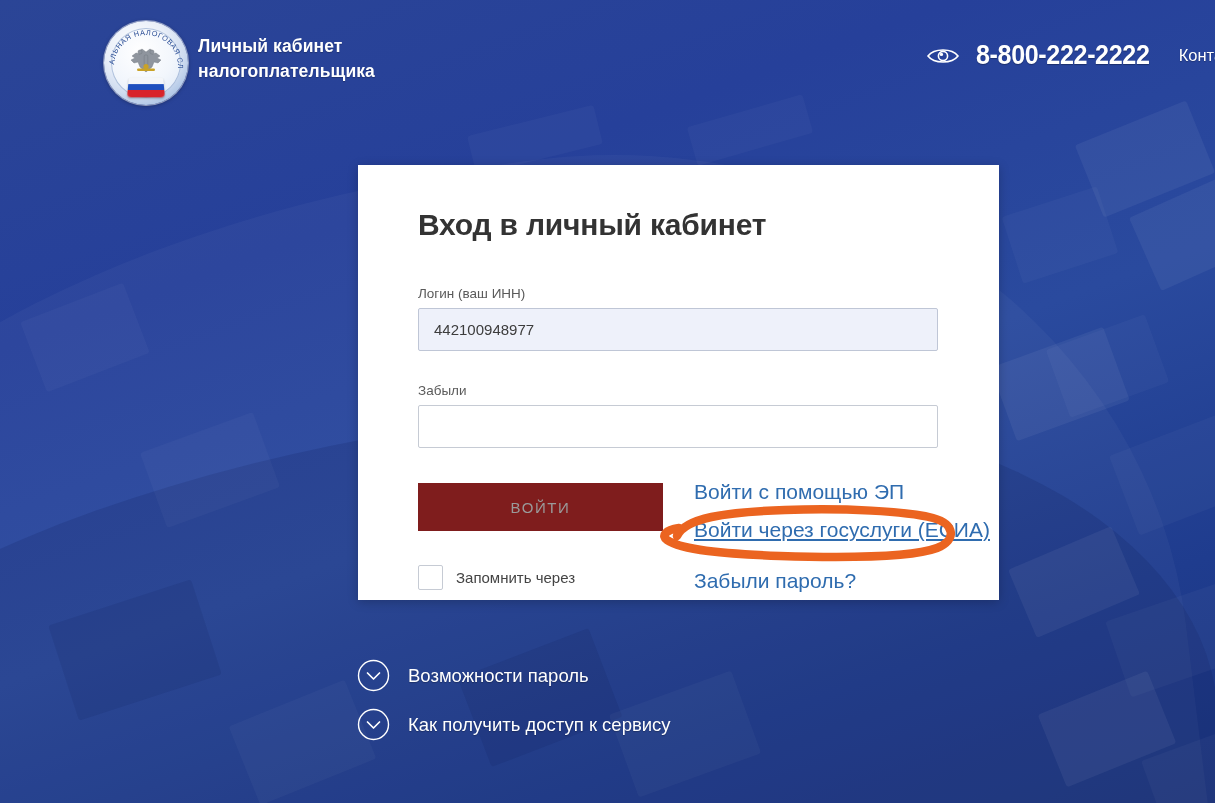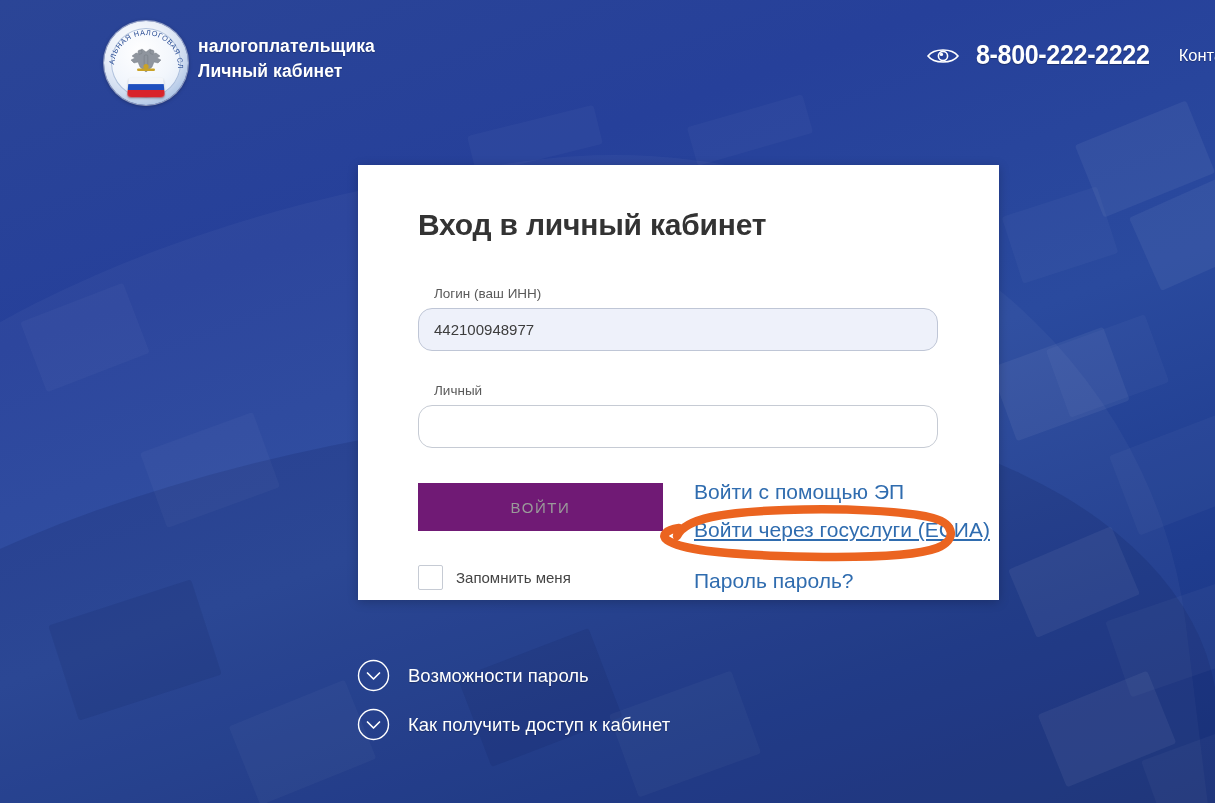--- a/index.html
+++ b/index.html
@@ -137,53 +137,53 @@
   .card-title {
     position: absolute; left: 60px; top: 43px;
     font-size: 30px;
     font-weight: 700;
     color: #333333;
     letter-spacing: -0.2px;
     font-family: "Liberation Sans Narrow", "Liberation Sans", sans-serif;
   }
   .field-label {
     position: absolute;
-    left: 76px;
+    left: 60px;
     font-size: 13.5px;
     color: #5a5a5a;
     text-align: center;
   }
   .lbl-login { top: 121px; }
   .lbl-pass  { top: 218px; }
 
   .text-input {
     position: absolute;
     left: 60px;
     width: 520px; height: 43px;
     border: 1px solid #c6cbd4;
-    border-radius: 14px;
+    border-radius: 2px;
     font-size: 15px;
     color: #3c3c3c;
     padding: 0 15px;
     font-family: "Liberation Sans", sans-serif;
     outline: none;
     background: #ffffff;
   }
   .input-login {
     top: 143px;
     background: #eef1fa;
     border-color: #bfc6d6;
   }
   .input-pass { top: 240px; }
 
   .btn-login {
     position: absolute;
     left: 60px; top: 318px;
     width: 245px; height: 48px;
-    background: #701a75;
+    background: #7f1d1d;
     border: none;
     color: #9a9a9a;
     font-size: 15px;
     font-weight: 400;
     letter-spacing: 1.6px;
     cursor: default;
     font-family: "Liberation Sans", sans-serif;
   }
   .link-col {
     position: absolute;
@@ -336,22 +336,22 @@
         </div>
         <div class="flag">
           <i class="w"></i>
             <i class="b"></i>
             <i class="r"></i>
         </div>
       </div>
     </div>
 
     <div class="brand">
+      <span>Личный кабинет</span>
       <span>налогоплательщика</span>
-      <span>Личный кабинет</span>
     </div>
 
     <div class="header-right">
       <span title="Версия для слабовидящих">
         <svg class="eye-icon" viewBox="0 0 34 24" fill="none" aria-hidden="true">
           <path d="M2 12 C 8 4, 26 4, 32 12 C 26 20, 8 20, 2 12 Z" stroke="#ffffff" stroke-width="1.6" fill="none"></path>
           <circle cx="17" cy="12" r="4.6" stroke="#ffffff" stroke-width="1.6" fill="none"></circle>
           <circle cx="15.4" cy="10.4" r="1.7" fill="#ffffff"></circle>
         </svg>
       </span>
@@ -359,36 +359,36 @@
       <span class="contact-label">Контакт-ц</span>
     </div>
   </div>
 
   <div class="card">
     <div class="card-title">Вход в личный кабинет</div>
 
     <div class="field-label lbl-login">Логин (ваш ИНН)</div>
     <input class="text-input input-login" type="text" value="442100948977" style="">
 
-    <div class="field-label lbl-pass">Личный</div>
+    <div class="field-label lbl-pass">Забыли</div>
     <input class="text-input input-pass" type="password" value="" style="">
 
     <button class="btn-login">ВОЙТИ</button>
 
     <div class="link-col">
       <a class="link">Войти с помощью ЭП</a>
       <a class="link u">Войти через госуслуги (ЕСИА)</a>
     </div>
 
     <div class="remember-row">
       <span class="checkbox"></span>
-      <span class="remember-label">Запомнить меня</span>
+      <span class="remember-label">Запомнить через</span>
     </div>
 
-    <a class="link forgot">Пароль пароль?</a>
+    <a class="link forgot">Забыли пароль?</a>
   </div>
 
   <div class="annot">
     <svg viewBox="0 0 320 85" fill="none" aria-hidden="true">
       <path d="M 22 58 C 30 40, 70 34, 130 32 C 190 30, 250 33, 278 40
                C 300 46, 302 62, 282 70 C 258 79, 190 80, 125 78
                C 70 76, 26 72, 12 62 C 6 58, 10 52, 24 50" stroke="#EB6420" stroke-width="8.5" stroke-linecap="round" stroke-linejoin="round" fill="none"></path>
     </svg>
   </div>
 
@@ -402,18 +402,18 @@
     <span class="acc-label">Возможности пароль</span>
   </div>
 
   <div class="accordion acc-2">
     <span>
       <svg class="acc-icon" viewBox="0 0 33 33" fill="none" aria-hidden="true">
         <circle cx="16.5" cy="16.5" r="15" stroke="#ffffff" stroke-width="1.4"></circle>
         <path d="M10.5 14 L16.5 20 L22.5 14" stroke="#ffffff" stroke-width="1.7" stroke-linecap="round" stroke-linejoin="round"></path>
       </svg>
     </span>
-    <span class="acc-label">Как получить доступ к кабинет</span>
+    <span class="acc-label">Как получить доступ к сервису</span>
   </div>
 
 
 
 </div>
 
 </body></html>

